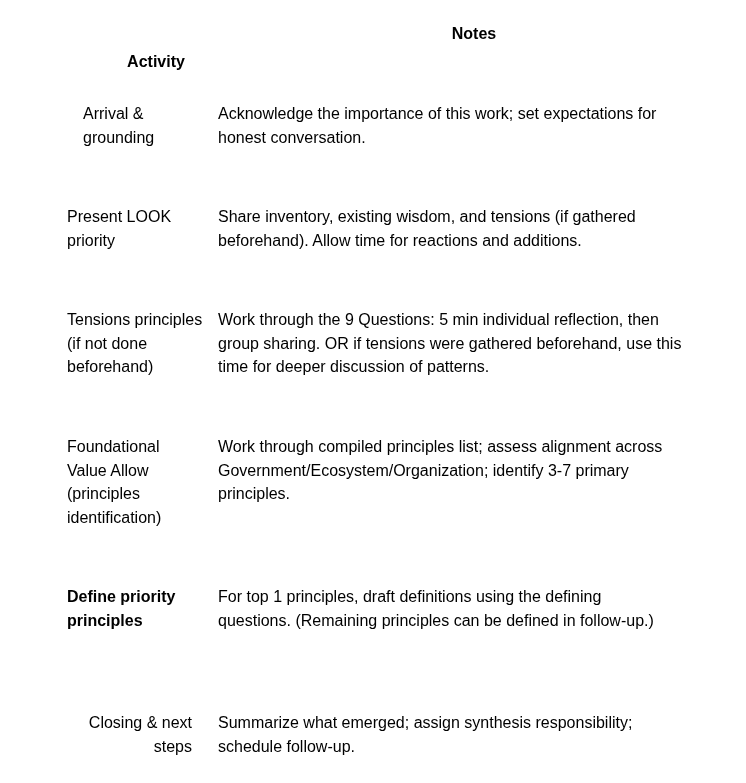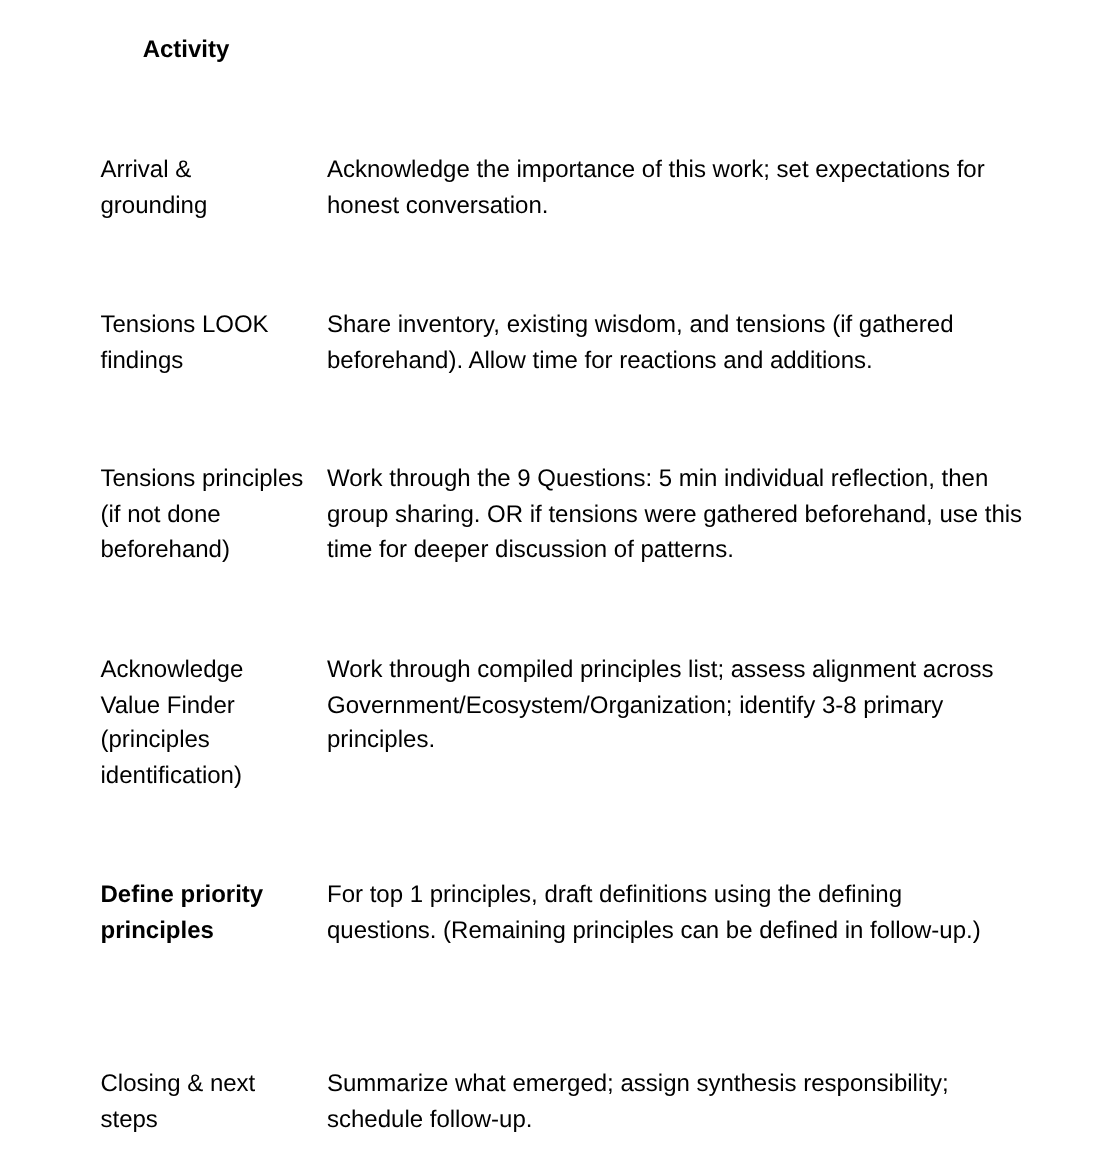--- a/index.html
+++ b/index.html
@@ -28,21 +28,21 @@
     left: 0;
     width: 746px;
     height: 24px;
   }
   .th {
     position: absolute;
     font-weight: bold;
     text-align: center;
     top: 0;
   }
-  .th-activity { left: 39px; width: 170px; }
+  .th-activity { left: 71px; width: 170px; margin-top: 28px; }
   .th-notes { left: 234px; width: 480px; }
   .row {
     position: absolute;
     left: 0;
     width: 746px;
   }
   .cell-activity {
     position: absolute;
     left: 67px;
     width: 150px;
@@ -55,45 +55,46 @@
     top: 0;
   }
 </style>
 </head>
 <body>
 
 <div class="agenda-table">
 
   <div class="header-row">
     <div class="th th-activity">Activity</div>
+    <div class="th th-notes">Notes</div>
   </div>
 
   <div class="row" style="top:102px;">
-    <div class="cell-activity" style="width:110px;">Arrival &amp; grounding</div>
+    <div class="cell-activity" style="width:110px;margin-left:16px;">Arrival &amp; grounding</div>
     <div class="cell-notes">Acknowledge the importance of this work; set expectations for honest conversation.</div>
   </div>
 
   <div class="row" style="top:205px;">
-    <div class="cell-activity" style="width:125px;">Tensions LOOK findings</div>
+    <div class="cell-activity" style="width:125px;">Present LOOK priority</div>
     <div class="cell-notes">Share inventory, existing wisdom, and tensions (if gathered beforehand). Allow time for reactions and additions.</div>
   </div>
 
   <div class="row" style="top:308px;">
     <div class="cell-activity" style="width:145px;">Tensions principles (if not done beforehand)</div>
     <div class="cell-notes" style="width:480px;">Work through the 9 Questions: 5 min individual reflection, then group sharing. OR if tensions were gathered beforehand, use this time for deeper discussion of patterns.</div>
   </div>
 
   <div class="row" style="top:435px;">
-    <div class="cell-activity" style="width:115px;">Acknowledge Value Finder (principles identification)</div>
-    <div class="cell-notes" style="width:460px;">Work through compiled principles list; assess alignment across Government/Ecosystem/Organization; identify 3-8 primary principles.</div>
+    <div class="cell-activity" style="width:115px;">Foundational Value Allow (principles identification)</div>
+    <div class="cell-notes" style="width:460px;">Work through compiled principles list; assess alignment across Government/Ecosystem/Organization; identify 3-7 primary principles.</div>
   </div>
 
   <div class="row" style="top:585px;">
     <div class="cell-activity" style="width:120px;font-weight:bold;">Define priority principles</div>
     <div class="cell-notes" style="width:440px;">For top 1 principles, draft definitions using the defining questions. (Remaining principles can be defined in follow-up.)</div>
   </div>
 
   <div class="row" style="top:711px;">
-    <div class="cell-activity" style="width:125px;">Closing &amp; next steps</div>
+    <div class="cell-activity" style="width:125px;text-align:right;">Closing &amp; next steps</div>
     <div class="cell-notes" style="width:475px;">Summarize what emerged; assign synthesis responsibility; schedule follow-up.</div>
   </div>
 
 </div>
 
 </body></html>

